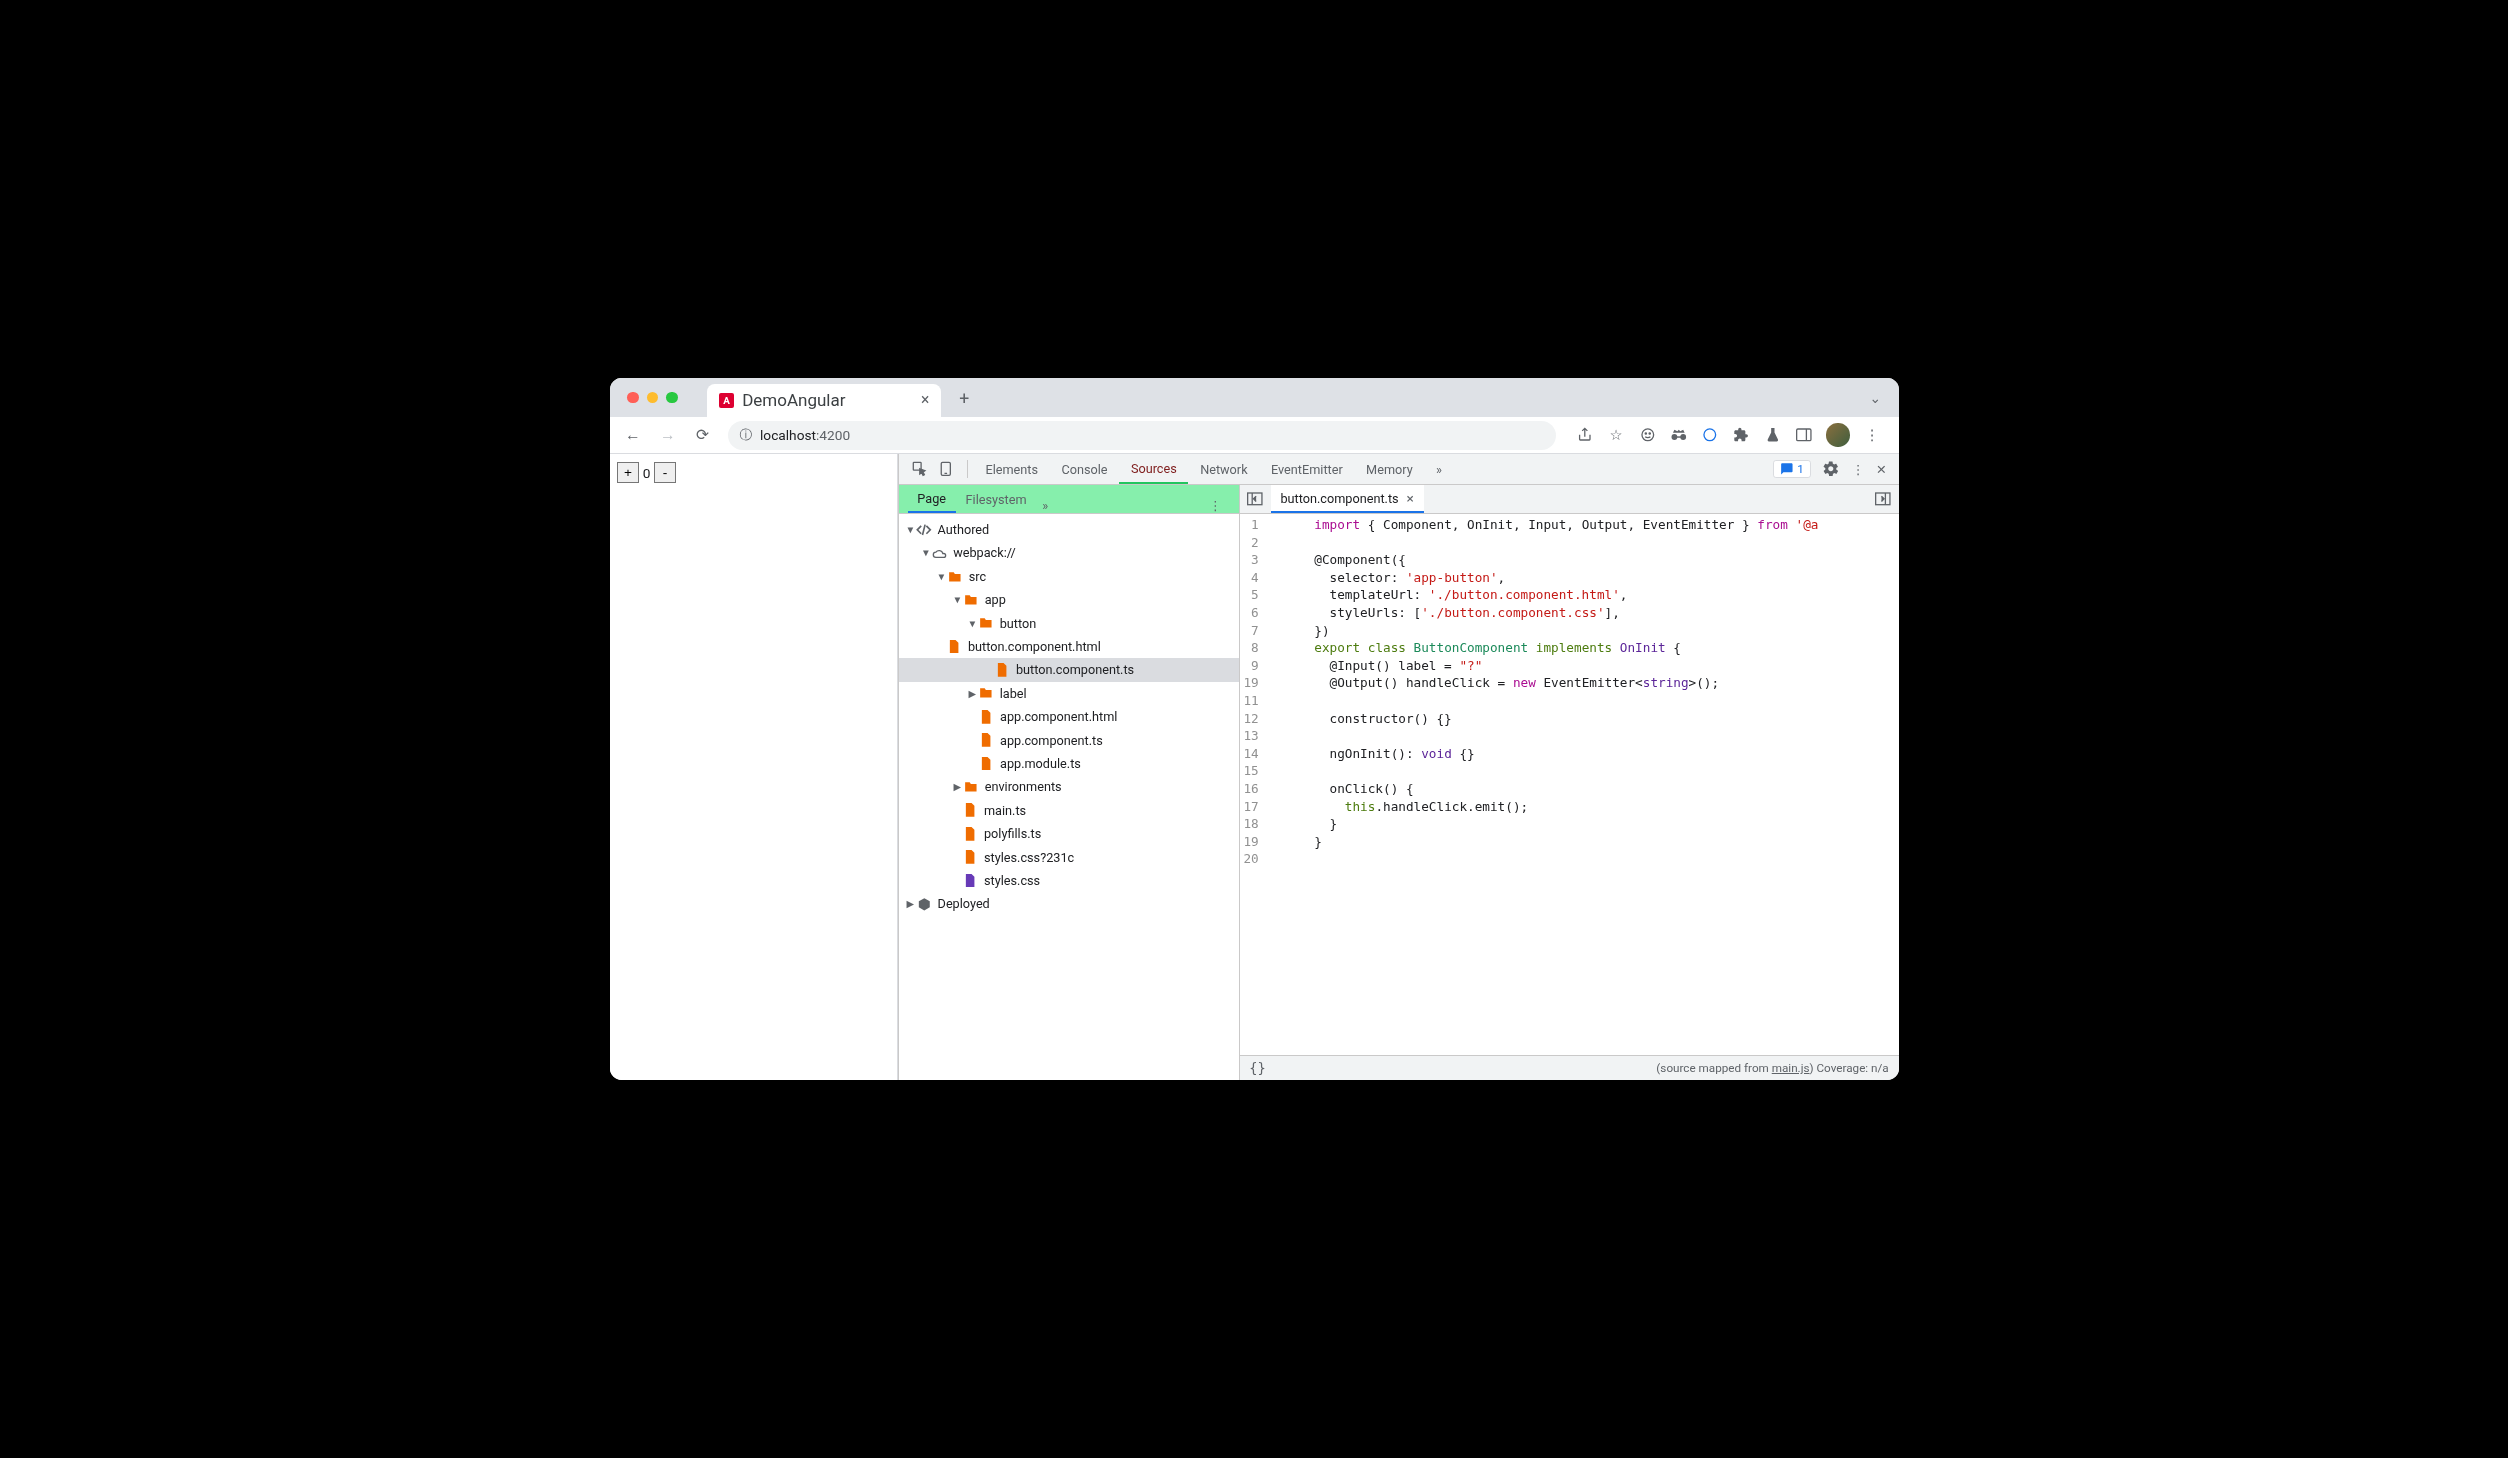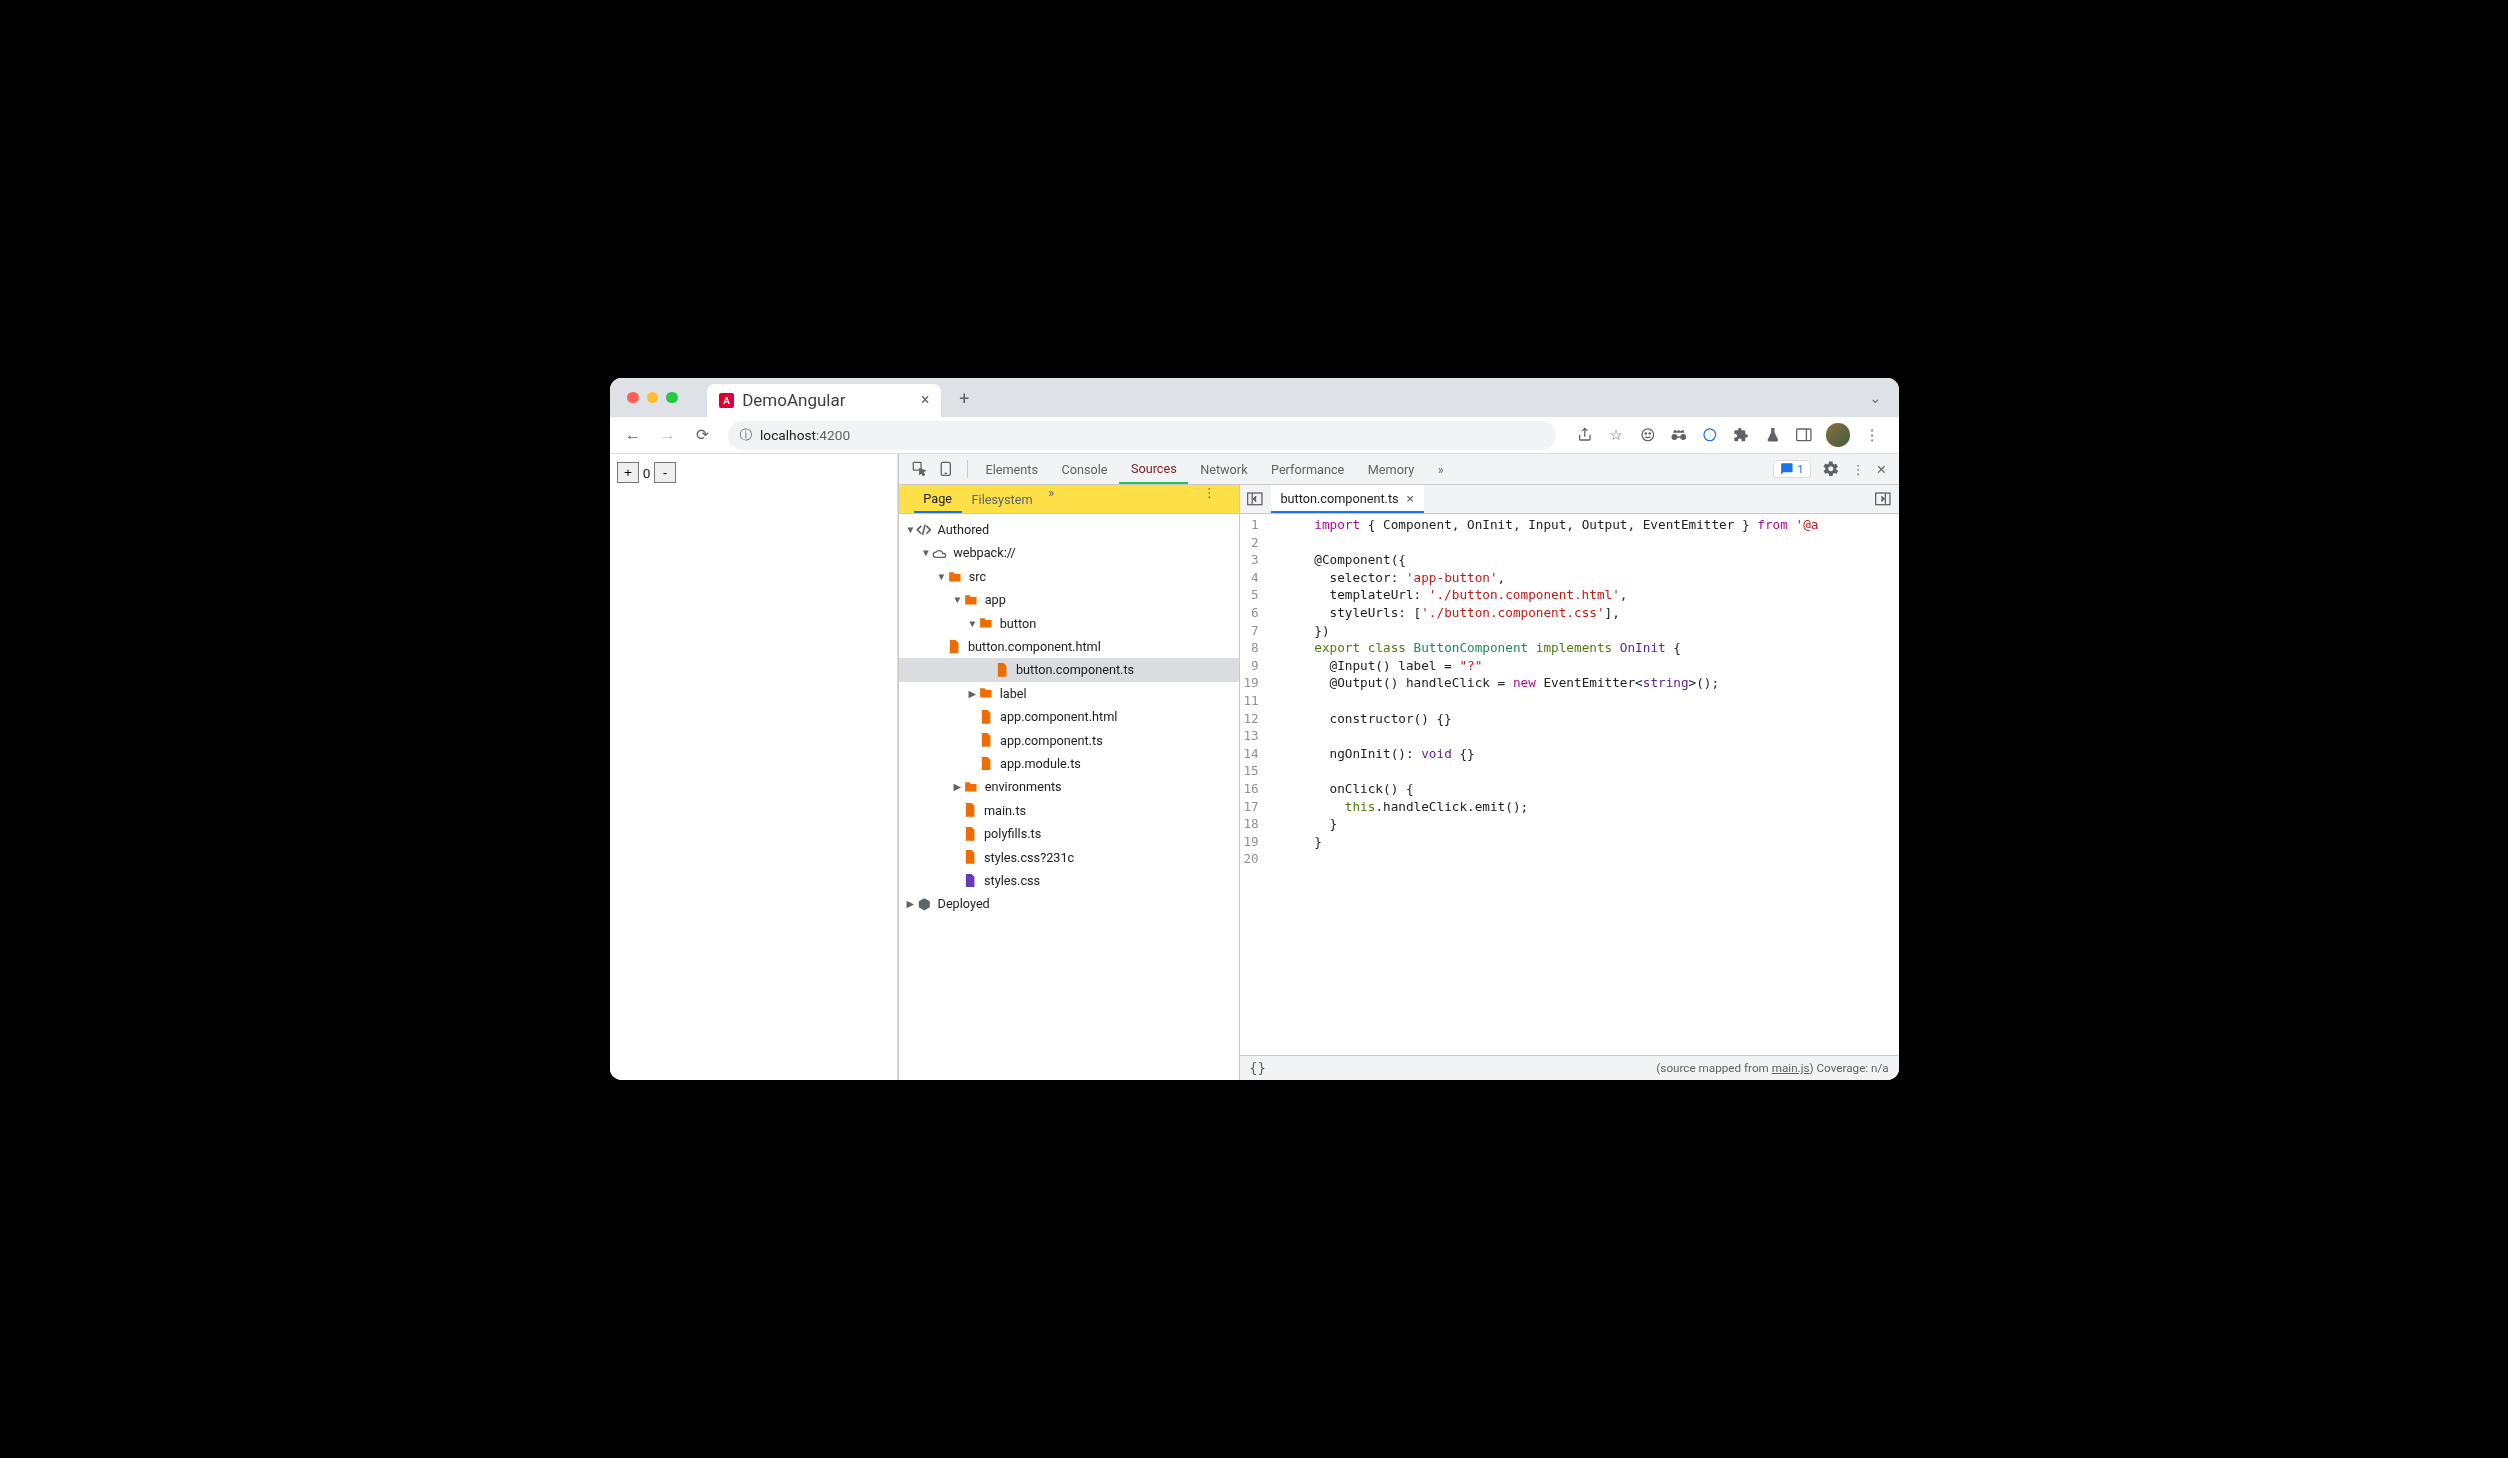--- a/index.html
+++ b/index.html
@@ -53,21 +53,21 @@
 .dt-tab.active { color: #7f1d1d; border-bottom: 2px solid #22c55e; }
 .dt-toolbar-right { margin-left: auto; display: flex; align-items: center; gap: 11.7px; color: #5f6368; padding-right: 5.9px; }
 .issues-badge { display: flex; align-items: center; gap: 3.9px; background: #fff; border: 1px solid #dadce0; border-radius: 2.9px; padding: 1px 5.9px; font-size: 11.7px; color: #1a73e8; }
 .issues-badge svg { fill: #1a73e8; }
 
 
 .sources { flex: 1; display: flex; overflow: hidden; }
 
 
 .navigator { width: 341px; border-right: 1px solid #cac9c9; display: flex; flex-direction: column; background: #fff; }
-.nav-tabs { height: 29px; border-bottom: 1px solid #cac9c9; display: flex; align-items: flex-start; padding: 0 15px; background: #fde047; }
+.nav-tabs { height: 29px; border-bottom: 1px solid #cac9c9; display: flex; align-items: flex-end; padding: 0 9px; background: #86efac; }
 .nav-tab { padding: 0 9.8px; height: 100%; display: flex; align-items: center; font-size: 12.7px; color: #5f6368; cursor: pointer; }
 .nav-tab.active { color: #202124; border-bottom: 2px solid #1a73e8; }
 .nav-more { margin-left: 5.9px; color: #5f6368; cursor: pointer; }
 .nav-kebab { margin-left: auto; color: #5f6368; padding: 0 7.8px; cursor: pointer; }
 
 .tree { flex: 1; overflow: auto; padding: 3.9px 0; font-size: 12.7px; }
 .tree-row { display: flex; align-items: center; height: 23.4px; padding-left: 5.9px; cursor: pointer; white-space: nowrap; }
 .tree-row.selected { background: #dadce0; }
 .tree-arrow { width: 11.7px; font-size: 9.8px; color: #5f6368; text-align: center; }
 .tree-icon { width: 15.6px; margin-right: 5.9px; display: flex; align-items: center; justify-content: center; }
@@ -206,21 +206,21 @@
                 <line x1="10" y1="19" x2="14" y2="19"></line>
               </svg>
             </span>
         </div>
         <div class="dt-sep"></div>
         <div class="dt-tabs">
           <div class="dt-tab">Elements</div>
           <div class="dt-tab">Console</div>
           <div class="dt-tab active">Sources</div>
           <div class="dt-tab">Network</div>
-          <div class="dt-tab">Performance</div>
+          <div class="dt-tab">EventEmitter</div>
           <div class="dt-tab">Memory</div>
           <div class="dt-tab">»</div>
         </div>
         <div class="dt-toolbar-right">
           <div class="issues-badge">
             <svg width="13.7" height="13.7" viewBox="0 0 24 24">
                 <path d="M20 2H4c-1.1 0-2 .9-2 2v18l4-4h14c1.1 0 2-.9 2-2V4c0-1.1-.9-2-2-2z"></path>
               </svg>
             <span>1</span>
           </div>

